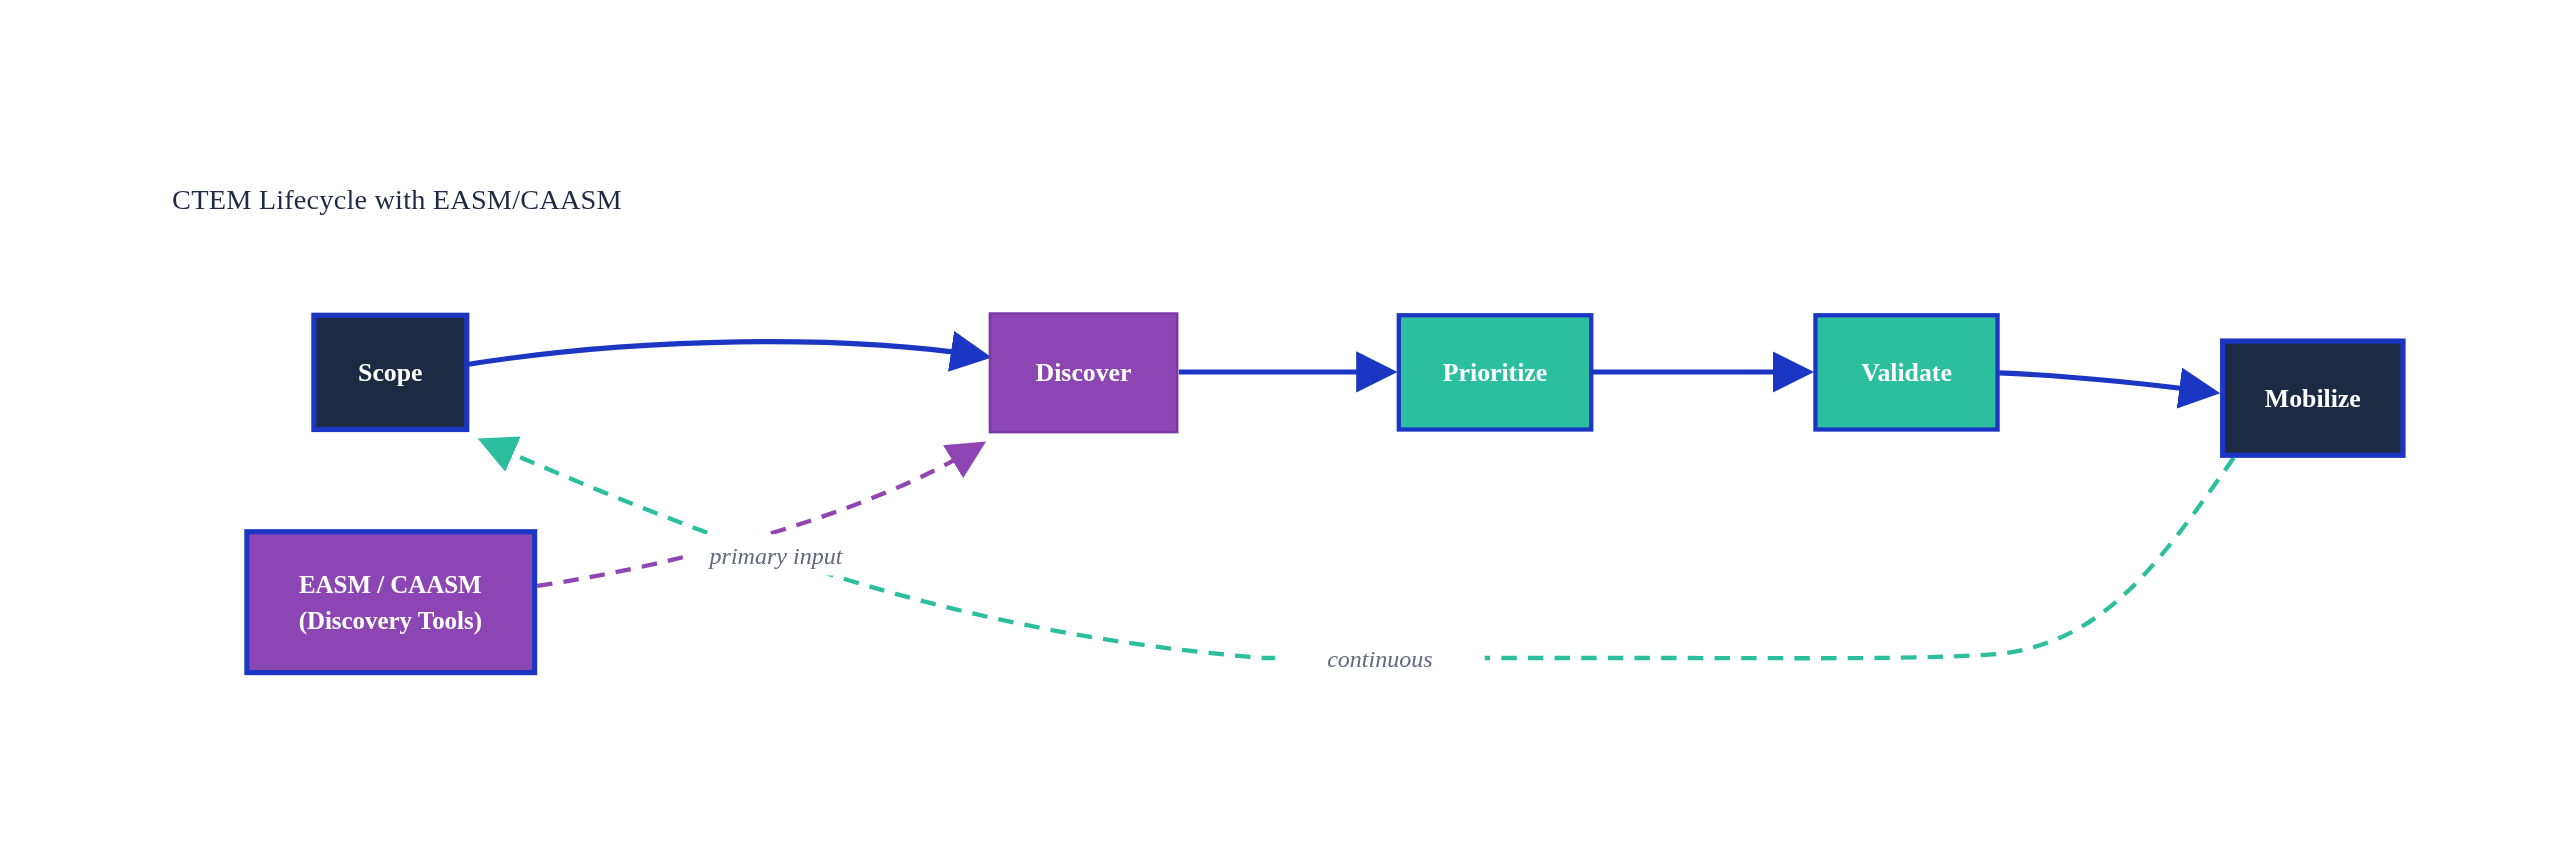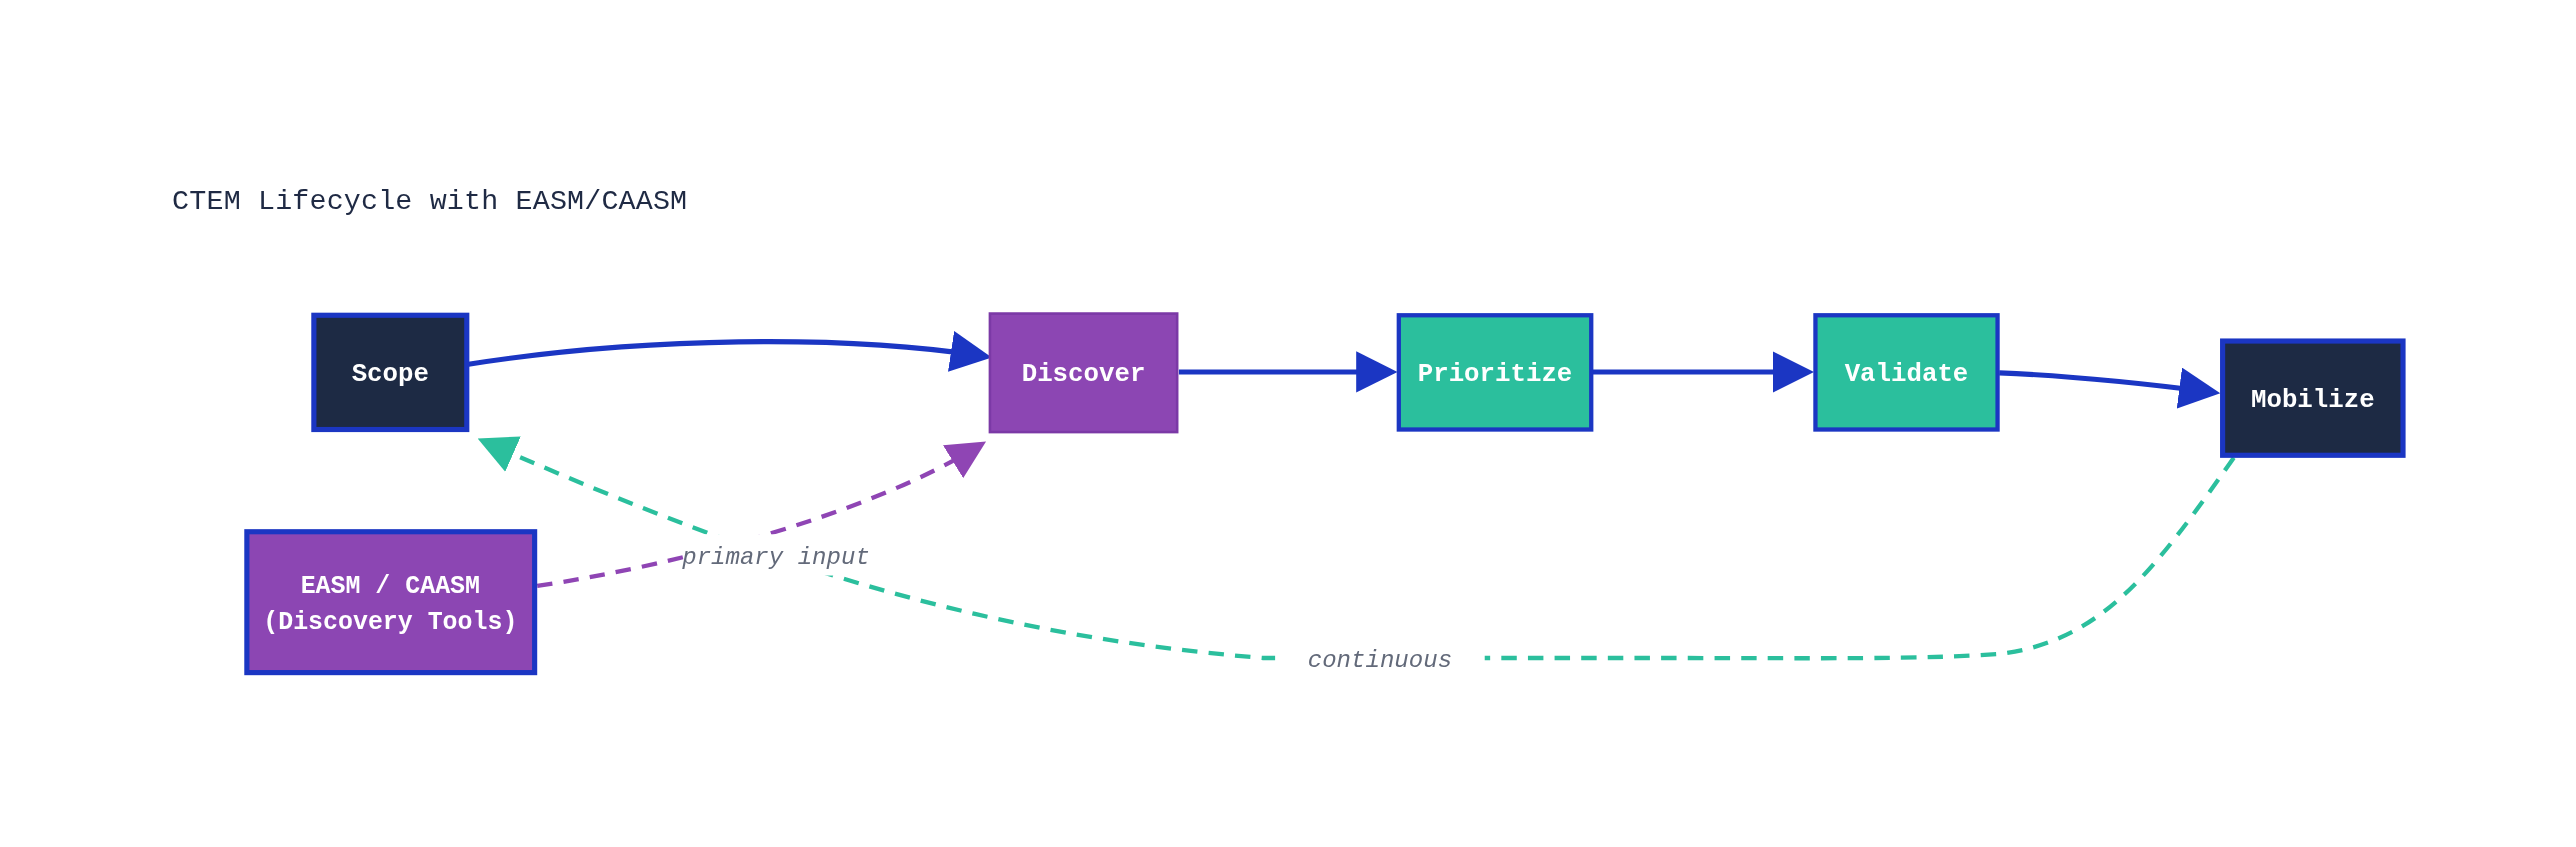--- a/index.html
+++ b/index.html
@@ -1,20 +1,20 @@
 <!DOCTYPE html>
 <html style="--bg: #ffffff; --title_text: #1f2a44; --dark_navy: #1d2a44; --blue: #1b36c3; --purple: #8c46b3; --purple_border: #7b39a6; --purple_dash: #8f45b4; --teal: #2bbf9d; --node_text: #ffffff; --label_gray: #636a7a;font-size:13.7px"><head>
 <meta charset="utf-8">
 <style>
   html,body{margin:0;padding:0;background:#ffffff;}
   .canvas{
     position:relative;
     width:2112px;height:847px;
     background:var(--bg,#ffffff);
-    font-family:Liberation Mono, monospace;
+    font-family:Liberation Serif, serif;
   }
   svg{display:block;}
   .diagram-title{
     fill:var(--title_text,#1f2a44);
     font-size:33px;
     font-weight:500;
     letter-spacing:0.2px;
   }
   .node-label{
     fill:var(--node_text,#ffffff);

